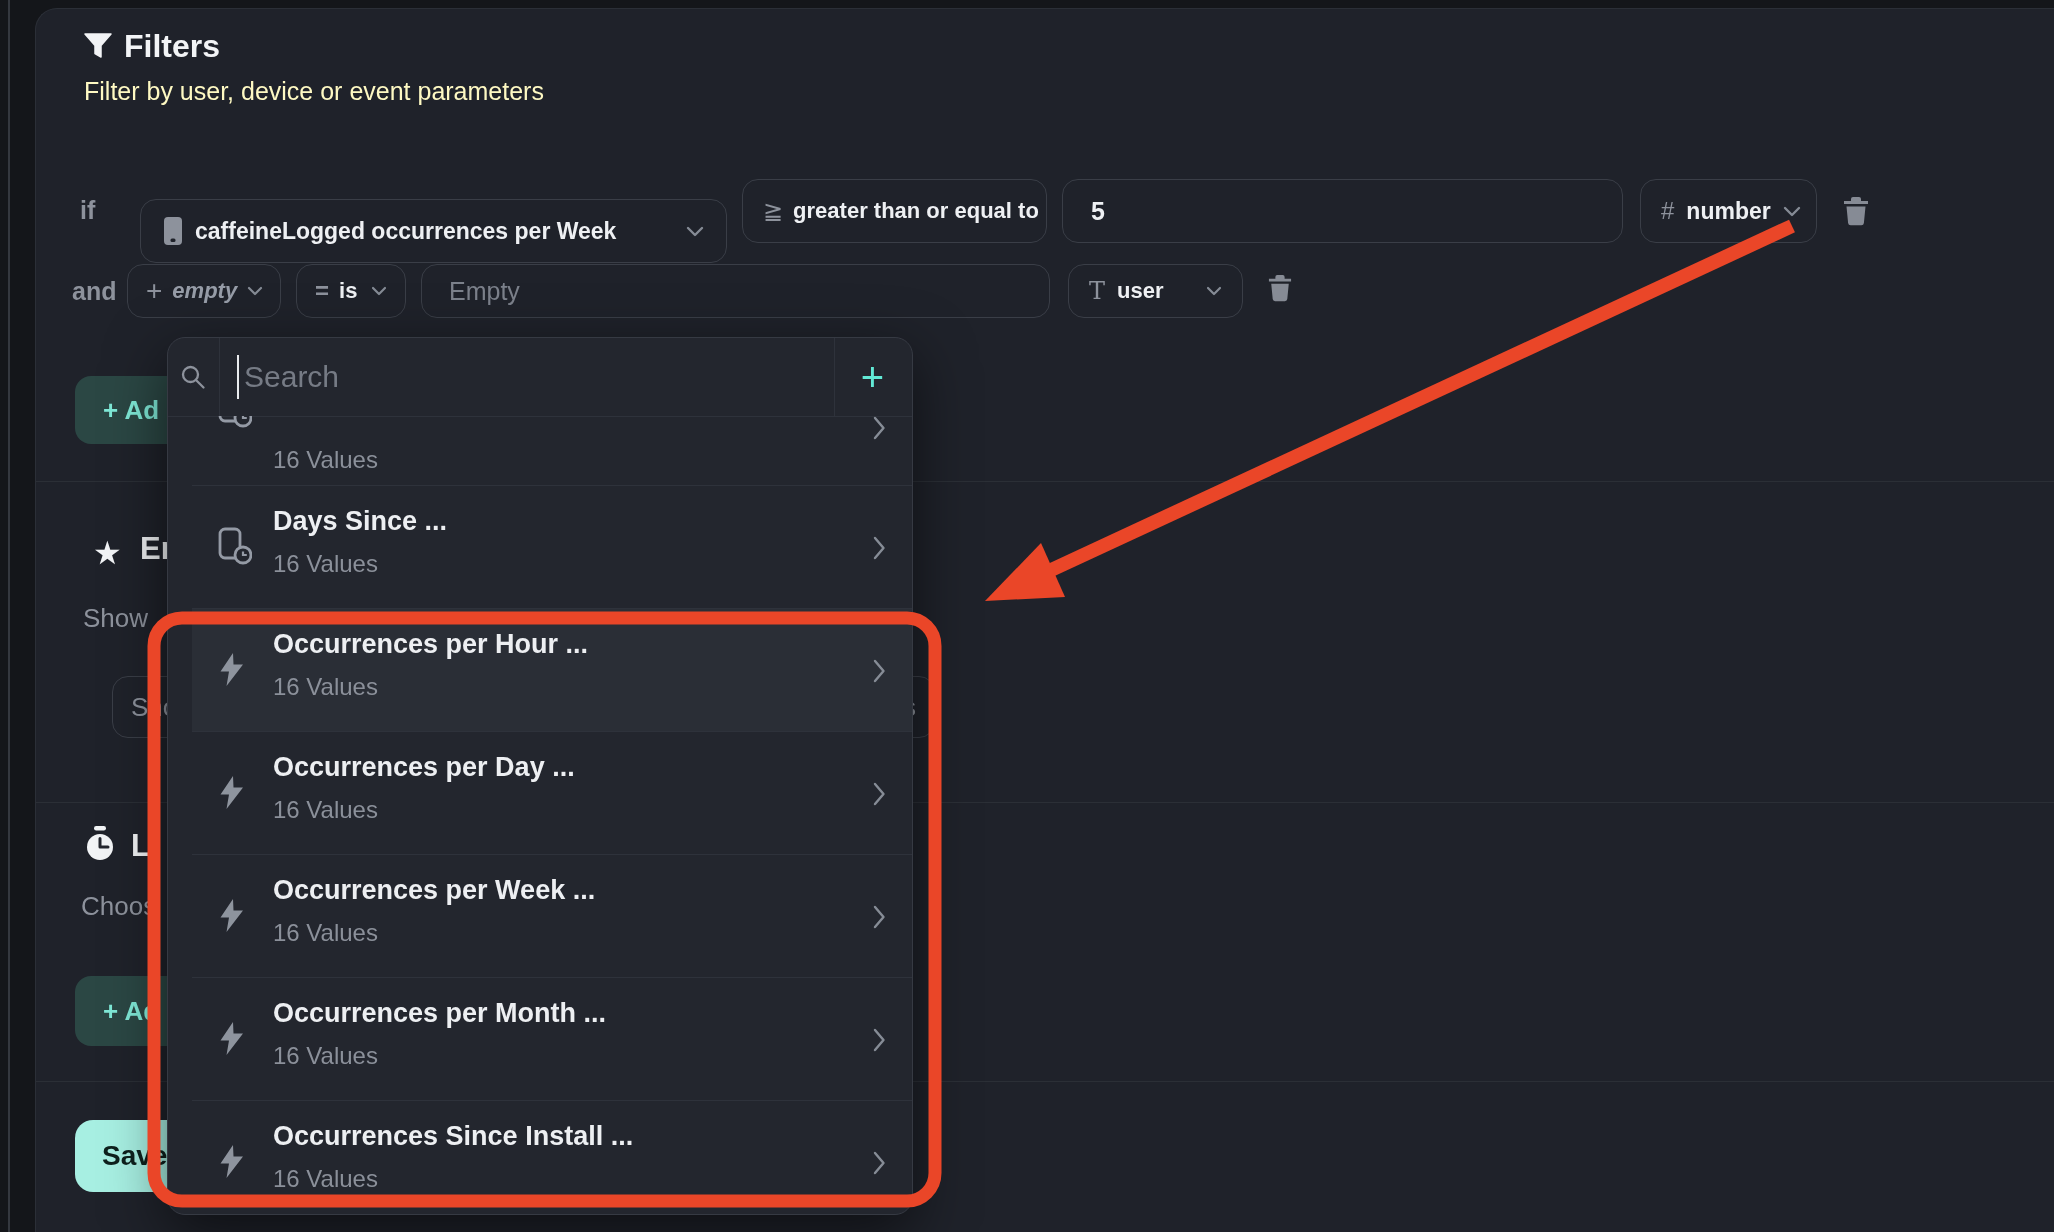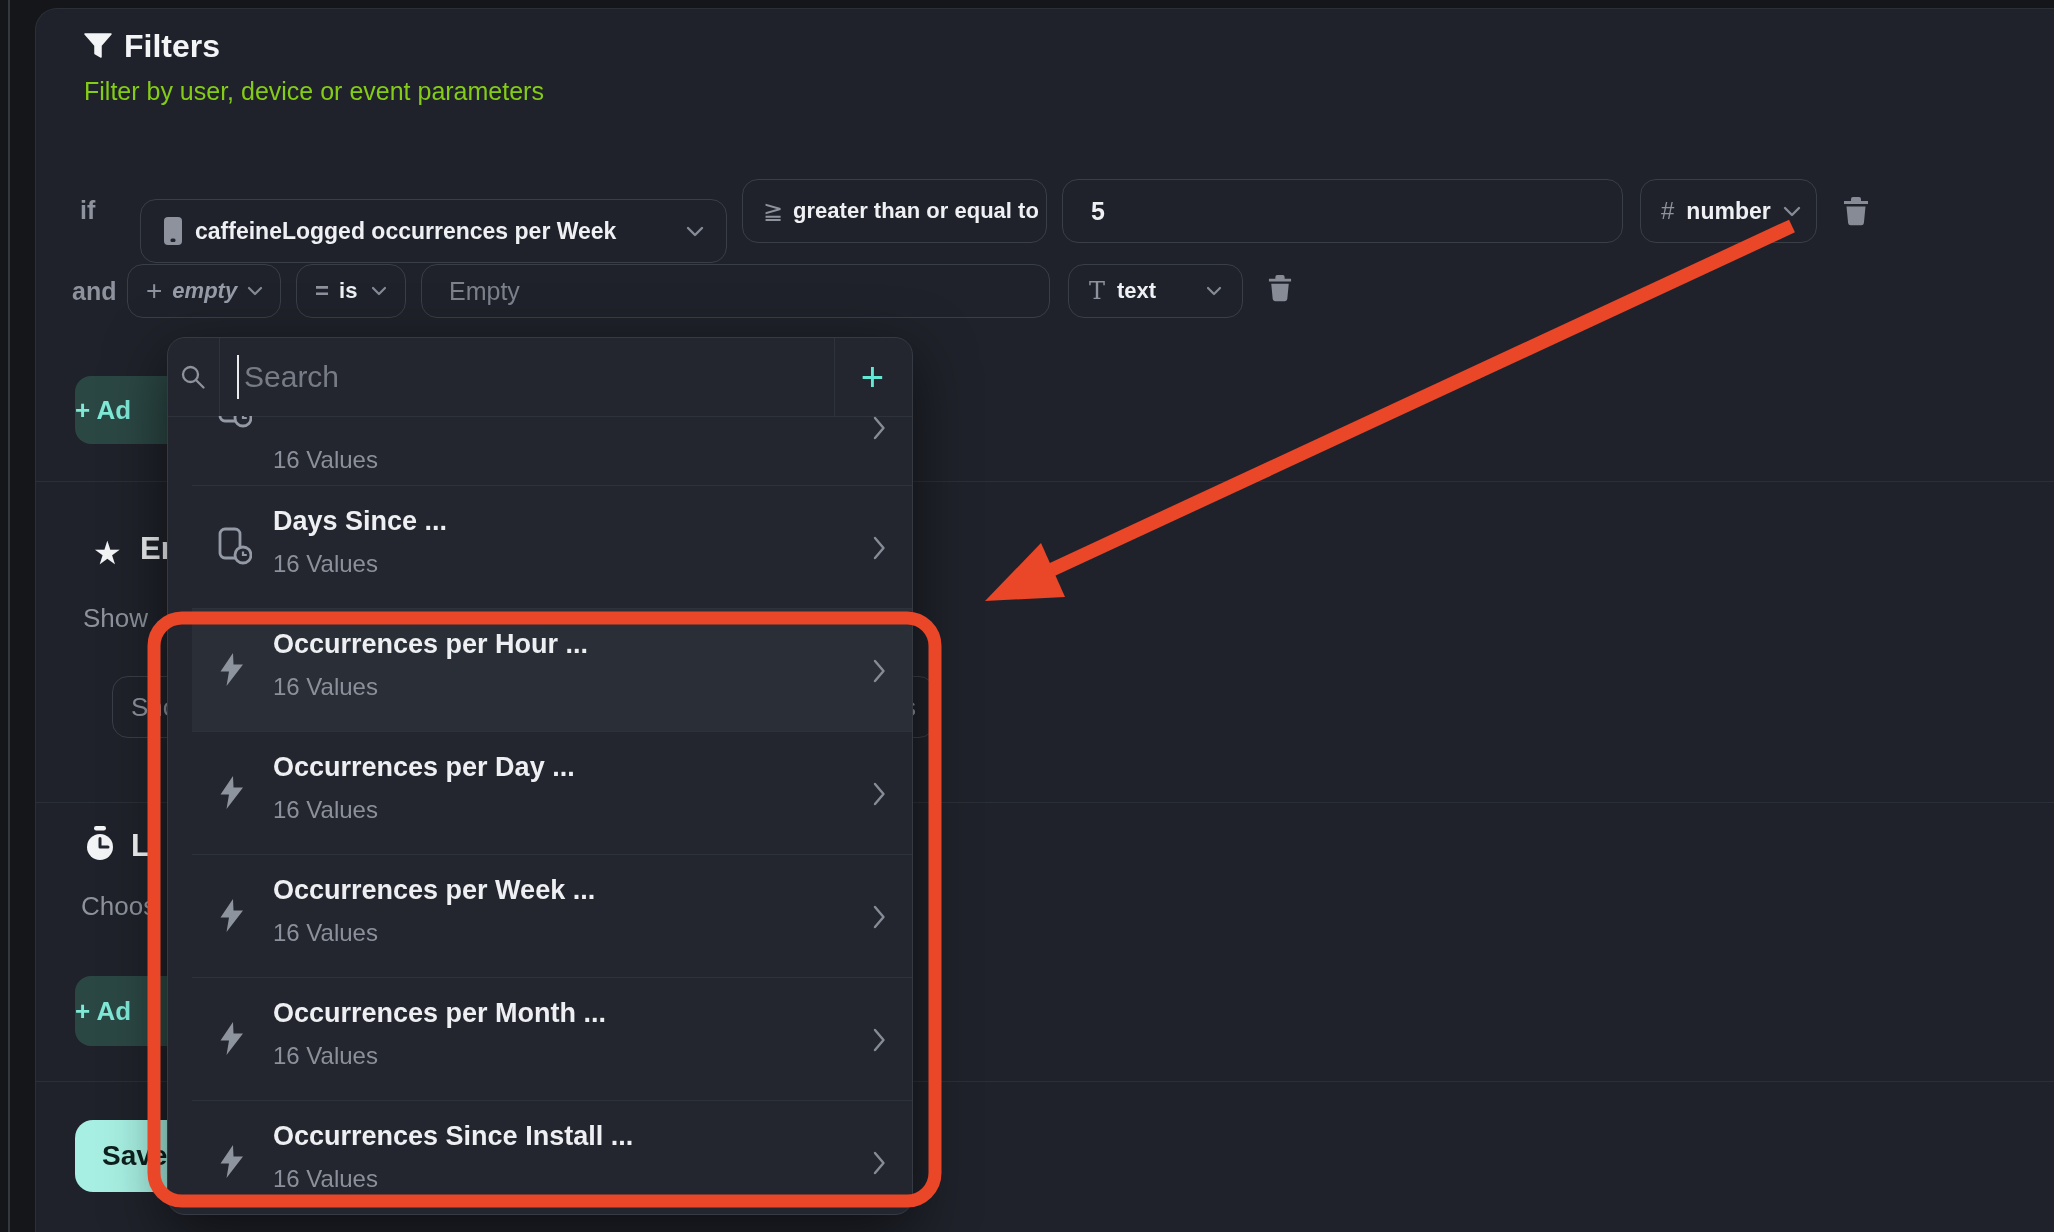--- a/index.html
+++ b/index.html
@@ -5,37 +5,37 @@
   html,body{margin:0;padding:0;background:#0f1114;}
   .screen{position:relative;width:2054px;height:1232px;overflow:hidden;background:#14161a;
           font-family:"Liberation Sans",sans-serif;-webkit-font-smoothing:antialiased;}
   .abs{position:absolute;}
   .panel{position:absolute;left:35px;top:8px;width:2019px;height:1224px;background:#1f222a;
          border-top-left-radius:22px;border-left:1px solid #2b2f37;border-top:1px solid #2b2f37;}
   .edge-line{position:absolute;left:8px;top:0;width:2px;height:1232px;background:#34383f;}
   .divider{position:absolute;left:35px;width:2019px;height:1px;background:#2b2f36;}
 
   .title{position:absolute;left:124px;top:28px;font-size:32px;font-weight:bold;color:#f2f4f6;}
-  .subtitle{position:absolute;left:84px;top:77px;font-size:25px;color:#84cc16;}
+  .subtitle{position:absolute;left:84px;top:77px;font-size:25px;color:#fef9c3;}
 
   .rowlabel{position:absolute;font-size:25px;font-weight:bold;color:#8d929c;}
   .fbox{position:absolute;display:flex;align-items:center;gap:12px;box-sizing:border-box;
         border:1.5px solid #3a3e47;border-radius:16px;padding:0 22px;background:#1f222a;
         white-space:nowrap;overflow:hidden;}
   .fbox .sym{color:#8d929c;font-size:24px;flex:0 0 auto;}
   .fbox .lbl{color:#eef0f3;font-size:22px;font-weight:600;}
   .fbox .lbl.dim{color:#979da8;font-style:italic;font-weight:600;}
   .fbox .chev{margin-left:auto;flex:0 0 auto;display:flex;}
   .serifT{font-family:"DejaVu Serif",serif;}
   .valtext{color:#eef0f3;font-size:25px;font-weight:600;}
   .placeholder{color:#7c818b;font-size:25px;}
   .iconbtn{position:absolute;display:flex;align-items:center;justify-content:center;cursor:pointer;}
 
   .teal-btn{position:absolute;background:#2b4744;border-radius:16px;display:flex;align-items:center;}
-  .teal-btn span{color:#7fe9d7;font-size:26px;font-weight:bold;white-space:nowrap;}
+  .teal-btn span{color:#7fe9d7;font-size:26px;font-weight:bold;padding-left:28px;white-space:nowrap;}
   .save-btn{position:absolute;background:#a7efe2;border-radius:18px;display:flex;align-items:center;}
   .save-btn span{color:#0e211d;font-size:28px;font-weight:bold;padding-left:27px;}
 
   .bg-heading{position:absolute;font-size:31px;font-weight:bold;color:#f2f4f6;white-space:nowrap;}
   .bg-text{position:absolute;font-size:26px;color:#8d929c;white-space:nowrap;}
   .show-btn{position:absolute;box-sizing:border-box;border:1.5px solid #3a3e47;border-radius:16px;
             display:flex;align-items:center;justify-content:space-between;padding:0 18px;
             color:#8d929c;font-size:26px;}
 
   .dropdown{position:absolute;left:167px;top:337px;width:746px;height:878px;background:#23262e;
@@ -141,21 +141,21 @@
         </svg>
     </span>
   </div>
 
   <div class="fbox" style="left:421px;top:264px;width:629px;height:54px;padding:0 27px;">
     <span class="placeholder">Empty</span>
   </div>
 
   <div class="fbox" style="left:1068px;top:264px;width:175px;height:54px;padding:0 20px;">
     <span class="sym serifT">T</span>
-    <span class="lbl">text</span>
+    <span class="lbl">user</span>
     <span class="chev">
       <svg width="16" height="10" viewBox="0 0 16 10">
           <polyline points="2,2 8,8 14,2" stroke="#858b95" stroke-width="2.2" fill="none" stroke-linecap="round" stroke-linejoin="round"></polyline>
         </svg>
     </span>
   </div>
 
   <span class="iconbtn" style="left:1266px;top:272px;width:28px;height:32px;">
     <svg width="24" height="28" viewBox="0 0 26 30">
       <path d="M10 1h6a2 2 0 0 1 2 2v2h7v3H1V5h7V3a2 2 0 0 1 2-2z" fill="#868b95"></path>

